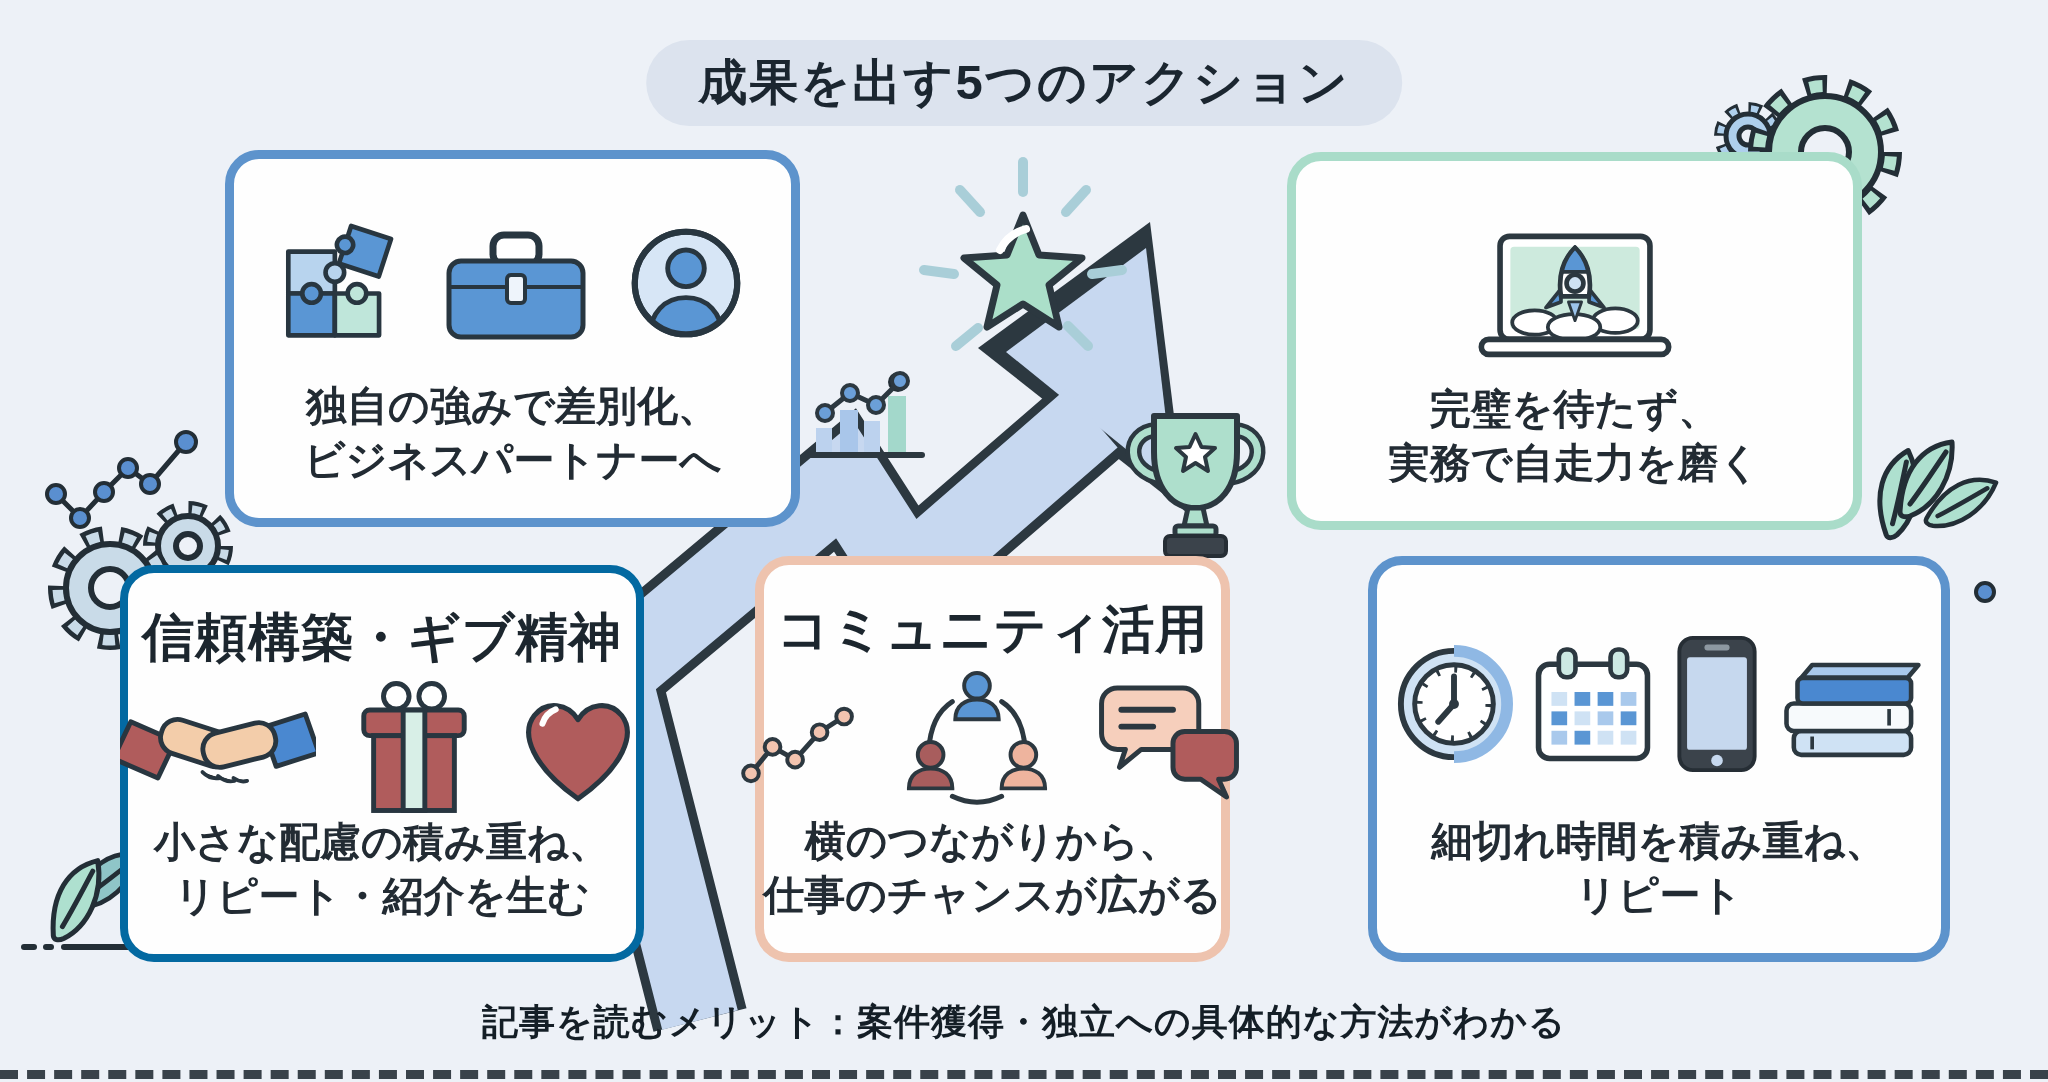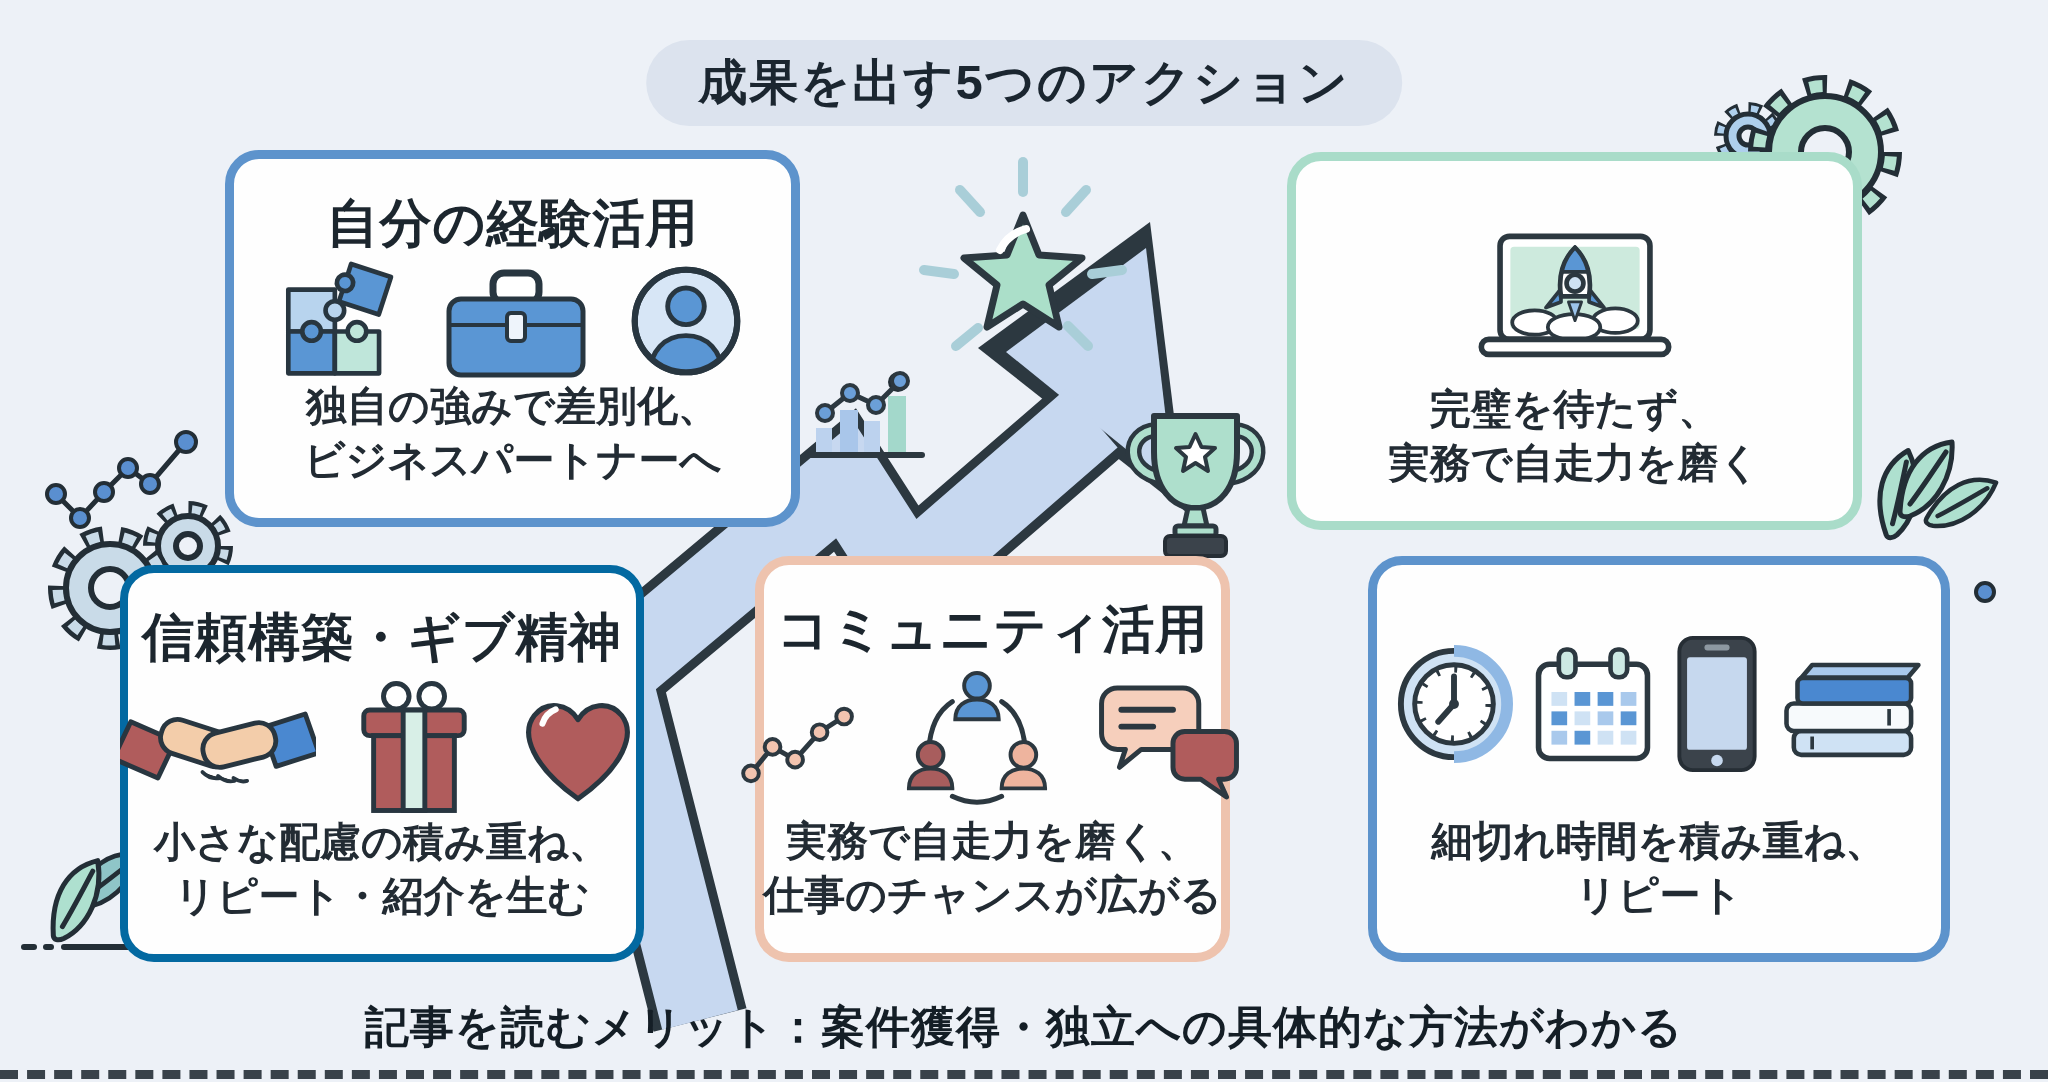--- a/index.html
+++ b/index.html
@@ -20,21 +20,21 @@
   .card .body{font-size:41px;font-weight:800;line-height:1.3;text-align:center;color:#222b33;white-space:nowrap;font-family:Liberation Mono, monospace;}
 
   .card-experience{left:225px;top:150px;width:575px;height:377px;border:9px solid #5d93cc;}
   .card-real-project{left:1287px;top:152px;width:575px;height:378px;border:9px solid #a9dcc9;}
   .card-trust{left:120px;top:565px;width:524px;height:397px;border:8px solid #0369a1;}
   .card-community{left:755px;top:556px;width:475px;height:406px;border:9px solid #eec3ae;}
   .card-sparetime{left:1368px;top:556px;width:582px;height:406px;border:9px solid #5d93cc;}
   .card-sparetime .icons{gap:20px;}
 
   .footer-line{position:absolute;top:998px;left:0;width:100%;text-align:center;z-index:6;
-    font-size:44px;font-weight:900;letter-spacing:1px;color:#141e26;}
+    font-size:36px;font-weight:900;letter-spacing:1px;color:#141e26;}
   .bottom-dashes{position:absolute;top:1070px;left:0;width:100%;border-top:9px dashed #39424a;z-index:2;}
 </style>
 </head>
 <body>
 
 <div class="canvas">
 
   <svg class="deco" style="left:44px;top:418px;" width="170" height="120" viewBox="0 0 170 120">
     <polyline points="12,76 36,100 60,74 84,50 106,66 142,24" fill="none" stroke="#232e36" stroke-width="5"></polyline>
     <g fill="#5a8fd0" stroke="#232e36" stroke-width="4">
@@ -158,21 +158,20 @@
     <path d="M70,106 L66,124 H89 L85,106 Z" fill="#aedfcc" stroke="#2c3840" stroke-width="5" stroke-linejoin="round"></path>
     <rect x="57" y="124" width="41" height="10" rx="3" fill="#aedfcc" stroke="#2c3840" stroke-width="5"></rect>
     <rect x="47" y="134" width="61" height="20" rx="5" fill="#3b434b" stroke="#262e35" stroke-width="4"></rect>
   </svg>
 
   <div class="banner">
     <span>成果を出す5つのアクション</span>
   </div>
 
   <div class="card card-experience">
-    <h2>自分の経験活用</h2>
     <div class="icons">
       <svg width="128" height="124" viewBox="0 0 110 106">
         <g stroke="#283640" stroke-width="4" stroke-linejoin="round">
           <rect x="8" y="26" width="40" height="36" fill="#b8d4ee"></rect>
           <rect x="8" y="62" width="40" height="36" fill="#5a96d4"></rect>
           <rect x="48" y="62" width="38" height="36" fill="#bfe6da"></rect>
           <circle cx="48" cy="44" r="8" fill="#b8d4ee"></circle>
           <circle cx="28" cy="62" r="8" fill="#5a96d4"></circle>
           <circle cx="67" cy="62" r="8" fill="#bfe6da"></circle>
           <g transform="translate(62,4) rotate(18)">
@@ -299,21 +298,21 @@
       <svg width="150" height="124" viewBox="0 0 150 125">
         <path d="M22,8 H88 C97,8 104,15 104,24 V54 C104,63 97,70 88,70 H46 L24,88 L30,70 H22 C13,70 6,63 6,54 V24 C6,15 13,8 22,8 Z" fill="#f6cfbc" stroke="#2c3840" stroke-width="5" stroke-linejoin="round"></path>
         <g stroke="#2c3840" stroke-width="6" stroke-linecap="round">
           <path d="M26,30 h52"></path>
             <path d="M26,47 h32"></path>
         </g>
         <path d="M90,52 H130 C137,52 142,57 142,64 V88 C142,95 137,100 130,100 H124 L132,118 L106,100 H90 C83,100 78,95 78,88 V64 C78,57 83,52 90,52 Z" fill="#b05c5c" stroke="#2c3840" stroke-width="5" stroke-linejoin="round"></path>
       </svg>
     </div>
     <div class="body">
-      <div>実務で自走力を磨く、</div>
+      <div>横のつながりから、</div>
       <div>仕事のチャンスが広がる</div>
     </div>
   </div>
 
   <div class="card card-sparetime">
     <div class="icons">
       <svg width="118" height="118" viewBox="0 0 120 120">
         <circle cx="60" cy="60" r="54" fill="#cfe2f4" stroke="#2c3840" stroke-width="6"></circle>
         <path d="M60,6 A54,54 0 0 1 60,114" fill="none" stroke="#8fb8e4" stroke-width="12"></path>
         <circle cx="60" cy="60" r="40" fill="#ffffff" stroke="#2c3840" stroke-width="5"></circle>

